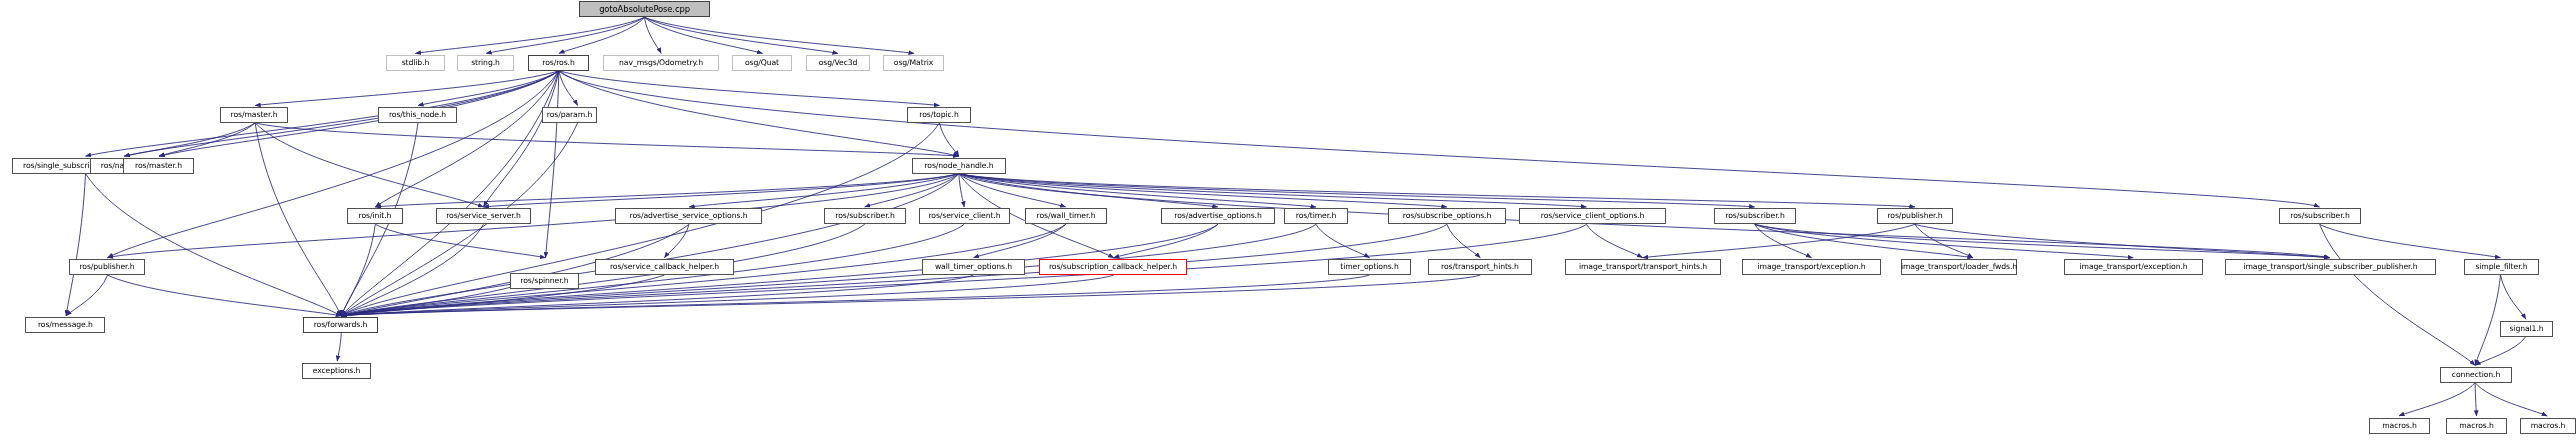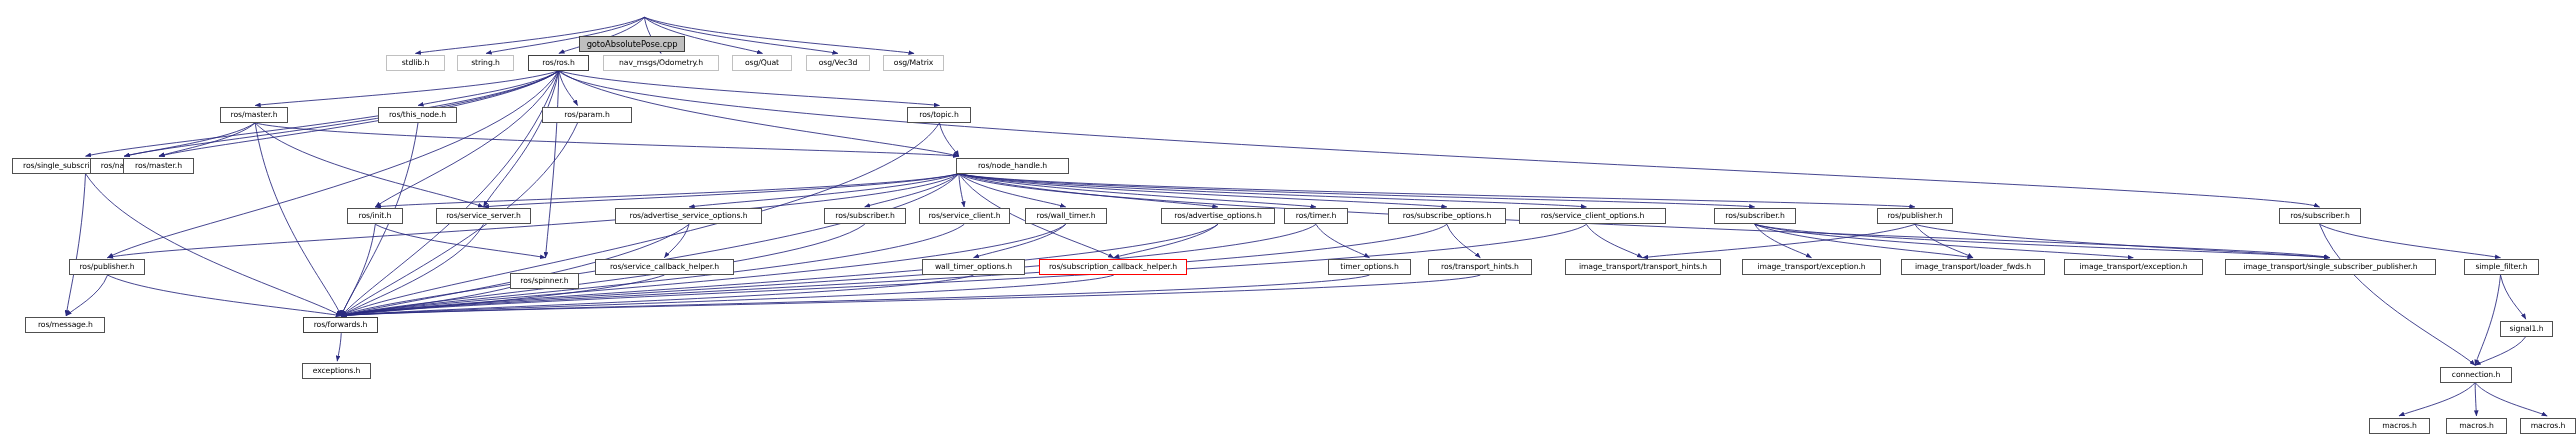--- a/index.html
+++ b/index.html
@@ -133,36 +133,36 @@
         <path d="M3744,412 C3750.84,445 3775.16,466.45 3782,478" fill="none" stroke="#2a2a7f" stroke-width="1.3" marker-end="url(#arr)"></path>
         <path d="M3744,412 C3737.16,479.5 3712.84,523.375 3706,547" fill="none" stroke="#2a2a7f" stroke-width="1.3" marker-end="url(#arr)"></path>
         <path d="M3782,504 C3768.32,525.5 3719.68,539.475 3706,547" fill="none" stroke="#2a2a7f" stroke-width="1.3" marker-end="url(#arr)"></path>
         <path d="M3706,573 C3685.48,598 3612.52,614.25 3592,623" fill="none" stroke="#2a2a7f" stroke-width="1.3" marker-end="url(#arr)"></path>
         <path d="M3706,573 C3706.36,598 3707.64,614.25 3708,623" fill="none" stroke="#2a2a7f" stroke-width="1.3" marker-end="url(#arr)"></path>
         <path d="M3706,573 C3725.44,598 3794.56,614.25 3814,623" fill="none" stroke="#2a2a7f" stroke-width="1.3" marker-end="url(#arr)"></path>
         <path d="M510,499 C508.92,520 505.08,533.65 504,541" fill="none" stroke="#2a2a7f" stroke-width="1.3" marker-end="url(#arr)"></path>
       </g>
   </svg>
   <div id="node-layer">
-      <div class="node root" style="left: 579px; top: 1.3px; width: 106px; margin-top: 35px;">gotoAbsolutePose.cpp</div>
+      <div class="node root" style="left: 579px; top: 1.3px; width: 131px;">gotoAbsolutePose.cpp</div>
       <div class="node grey" style="left: 386px; top: 55px; width: 59px;">stdlib.h</div>
       <div class="node grey" style="left: 457px; top: 55px; width: 57px;">string.h</div>
       <div class="node bold" style="left: 528px; top: 55px; width: 61px;">ros/ros.h</div>
       <div class="node grey" style="left: 603px; top: 55px; width: 116px;">nav_msgs/Odometry.h</div>
       <div class="node grey" style="left: 732px; top: 55px; width: 60px;">osg/Quat</div>
       <div class="node grey" style="left: 806px; top: 55px; width: 64px;">osg/Vec3d</div>
       <div class="node grey" style="left: 883px; top: 55px; width: 61px;">osg/Matrix</div>
       <div class="node dark" style="left: 220px; top: 107px; width: 68px;">ros/master.h</div>
       <div class="node dark" style="left: 378px; top: 107px; width: 79px;">ros/this_node.h</div>
-      <div class="node dark" style="left: 542px; top: 107px; width: 90px;">ros/param.h</div>
+      <div class="node dark" style="left: 542px; top: 107px; width: 55px;">ros/param.h</div>
       <div class="node dark" style="left: 907px; top: 107px; width: 64px;">ros/topic.h</div>
       <div class="node dark" style="left: 12px; top: 158px; width: 146px;">ros/single_subscriber_publisher.h</div>
       <div class="node dark" style="left: 90px; top: 158px; width: 68px;">ros/names.h</div>
       <div class="node dark" style="left: 123px; top: 158px; width: 71px;">ros/master.h</div>
-      <div class="node dark" style="left: 912px; top: 158px; width: 113px; margin-left: 44px;">ros/node_handle.h</div>
+      <div class="node dark" style="left: 912px; top: 158px; width: 94px;">ros/node_handle.h</div>
       <div class="node dark" style="left: 347px; top: 208px; width: 56px;">ros/init.h</div>
       <div class="node dark" style="left: 436px; top: 208px; width: 95px;">ros/service_server.h</div>
       <div class="node dark" style="left: 615px; top: 208px; width: 147px;">ros/advertise_service_options.h</div>
       <div class="node dark" style="left: 824px; top: 208px; width: 82px;">ros/subscriber.h</div>
       <div class="node dark" style="left: 919px; top: 208px; width: 91px;">ros/service_client.h</div>
       <div class="node dark" style="left: 1025px; top: 208px; width: 82px;">ros/wall_timer.h</div>
       <div class="node dark" style="left: 1161px; top: 208px; width: 114px;">ros/advertise_options.h</div>
       <div class="node dark" style="left: 1284px; top: 208px; width: 64px;">ros/timer.h</div>
       <div class="node dark" style="left: 1388px; top: 208px; width: 118px;">ros/subscribe_options.h</div>
       <div class="node dark" style="left: 1519px; top: 208px; width: 147px;">ros/service_client_options.h</div>
@@ -171,21 +171,21 @@
       <div class="node dark" style="left: 2279px; top: 208px; width: 82px;">ros/subscriber.h</div>
       <div class="node dark" style="left: 69px; top: 259px; width: 76px;">ros/publisher.h</div>
       <div class="node dark" style="left: 510px; top: 273px; width: 69px;">ros/spinner.h</div>
       <div class="node dark" style="left: 595px; top: 259px; width: 139px;">ros/service_callback_helper.h</div>
       <div class="node dark" style="left: 922px; top: 259px; width: 103px;">wall_timer_options.h</div>
       <div class="node red" style="left: 1039px; top: 259px; width: 148px;">ros/subscription_callback_helper.h</div>
       <div class="node dark" style="left: 1328px; top: 259px; width: 83px;">timer_options.h</div>
       <div class="node dark" style="left: 1428px; top: 259px; width: 104px;">ros/transport_hints.h</div>
       <div class="node dark" style="left: 1565px; top: 259px; width: 156px;">image_transport/transport_hints.h</div>
       <div class="node dark" style="left: 1742px; top: 259px; width: 139px;">image_transport/exception.h</div>
-      <div class="node dark" style="left: 1901px; top: 259px; width: 144px;">image_transport/loader_fwds.h</div>
+      <div class="node dark" style="left: 1901px; top: 259px; width: 116px;">image_transport/loader_fwds.h</div>
       <div class="node dark" style="left: 2064px; top: 259px; width: 139px;">image_transport/exception.h</div>
       <div class="node dark" style="left: 2225px; top: 259px; width: 211px;">image_transport/single_subscriber_publisher.h</div>
       <div class="node dark" style="left: 2464px; top: 259px; width: 75px;">simple_filter.h</div>
       <div class="node dark" style="left: 2500px; top: 321px; width: 53px;">signal1.h</div>
       <div class="node dark" style="left: 25.4px; top: 317px; width: 80px;">ros/message.h</div>
       <div class="node bold" style="left: 303px; top: 317px; width: 75px;">ros/forwards.h</div>
       <div class="node dark" style="left: 2440px; top: 367px; width: 72px;">connection.h</div>
       <div class="node dark" style="left: 302px; top: 363px; width: 69px;">exceptions.h</div>
       <div class="node dark" style="left: 2369px; top: 418px; width: 61px;">macros.h</div>
       <div class="node dark" style="left: 2446px; top: 418px; width: 61px;">macros.h</div>

